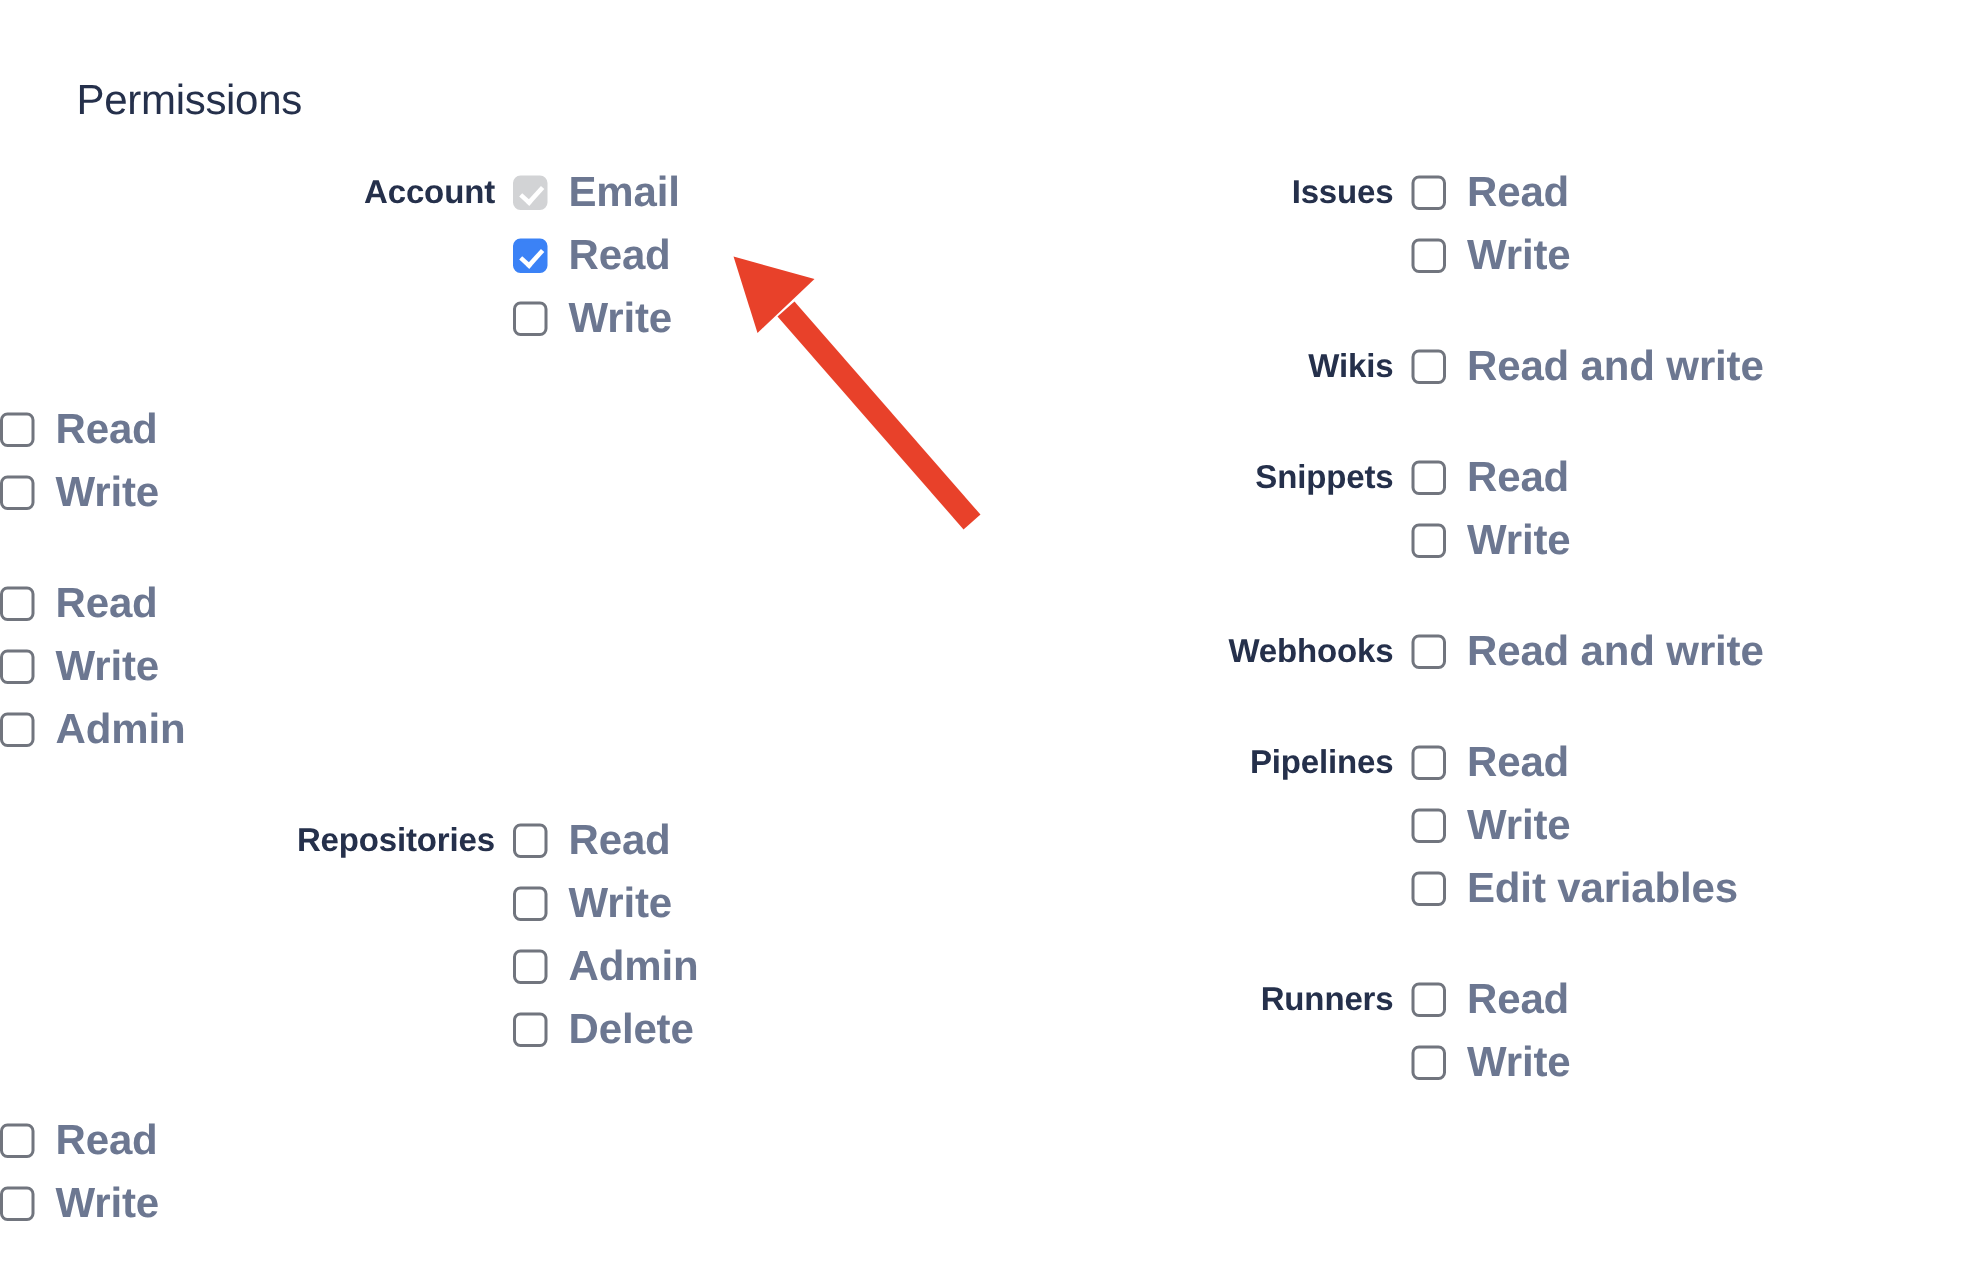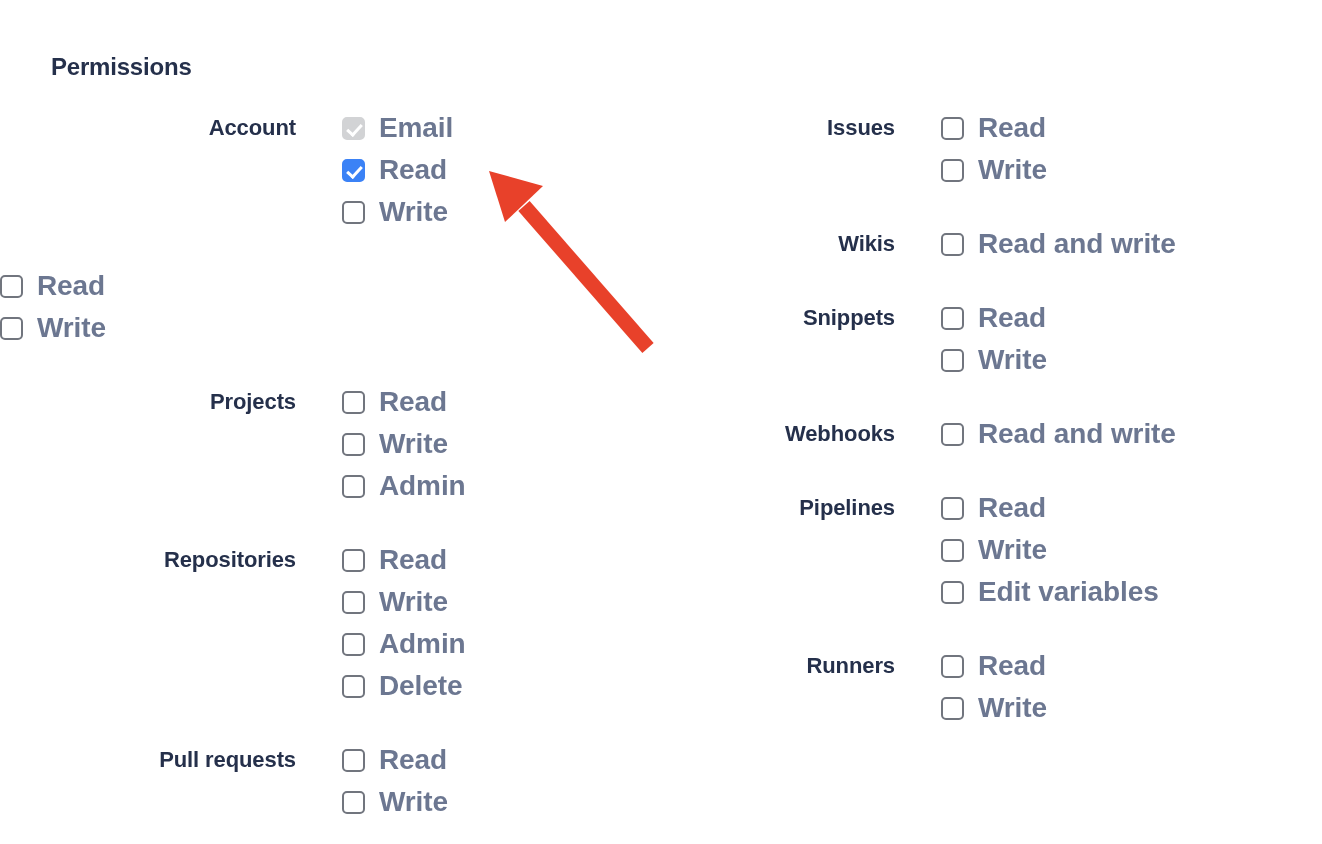--- a/index.html
+++ b/index.html
@@ -13,22 +13,22 @@
     position: relative;
     overflow: hidden;
     font-family: "Liberation Sans", sans-serif;
     -webkit-font-smoothing: antialiased;
   }
 
   #page-title {
     position: absolute;
     left: 51px;
     top: 50px;
-    font-size: 24px;
-    font-weight: bold;
+    font-size: 28px;
+    font-weight: normal;
     color: #25304B;
     letter-spacing: -0.2px;
     line-height: 34px;
   }
 
   
   .column {
     position: absolute;
     top: 107px;
   }
@@ -38,21 +38,21 @@
   .perm-group {
     display: flex;
     align-items: flex-start;
     margin-bottom: 32px;
   }
   .perm-group:last-child { margin-bottom: 0; margin-top: 25px; }
 
   .group-label {
     width: 342px;
     text-align: right;
-    padding-right: 46px;
+    padding-right: 12px;
     box-sizing: border-box;
     font-size: 22px;
     font-weight: bold;
     color: #25304B;
     line-height: 42px;
     letter-spacing: -0.1px;
     white-space: pre-line;
   }
   #column-right .group-label {
     width: 345px;
@@ -150,21 +150,20 @@
           <span class="cbox"></span>
           <span class="option-label">Read</span>
         </label>
         <label class="option-row">
           <span class="cbox"></span>
           <span class="option-label">Write</span>
         </label>
       </div>
     </div>
     <div class="perm-group">
-      <div class="group-label">Projects</div>
       <div class="option-list">
         <label class="option-row">
           <span class="cbox"></span>
           <span class="option-label">Read</span>
         </label>
         <label class="option-row">
           <span class="cbox"></span>
           <span class="option-label">Write</span>
         </label>
         <label class="option-row">
@@ -188,21 +187,20 @@
           <span class="cbox"></span>
           <span class="option-label">Admin</span>
         </label>
         <label class="option-row">
           <span class="cbox"></span>
           <span class="option-label">Delete</span>
         </label>
       </div>
     </div>
     <div class="perm-group">
-      <div class="group-label">Pull requests</div>
       <div class="option-list">
         <label class="option-row">
           <span class="cbox"></span>
           <span class="option-label">Read</span>
         </label>
         <label class="option-row">
           <span class="cbox"></span>
           <span class="option-label">Write</span>
         </label>
       </div>

